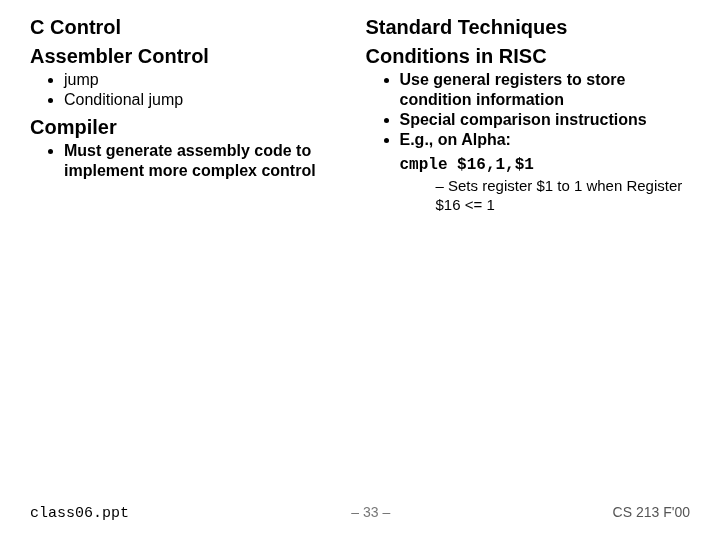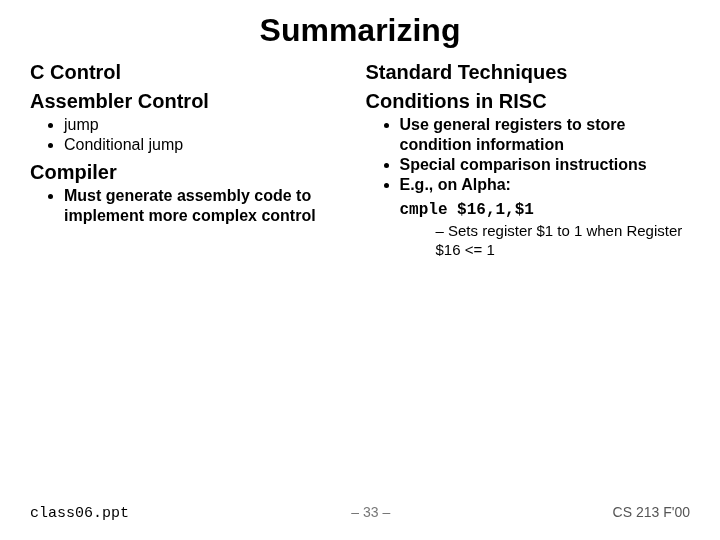--- a/index.html
+++ b/index.html
@@ -86,21 +86,20 @@
   }
   .footer .pg {
     color: #777;
     text-align: center;
   }
 </style>
 </head>
 <body>
 
 <div class="slide">
-  <div class="title">Summarizing</div>
 
   <div class="cols">
 
     <div class="col">
       <div class="section-h">C Control</div>
 
       <div class="section-h">Assembler Control</div>
       <ul class="bullets">
         <li>jump</li>
         <li>Conditional jump</li>

